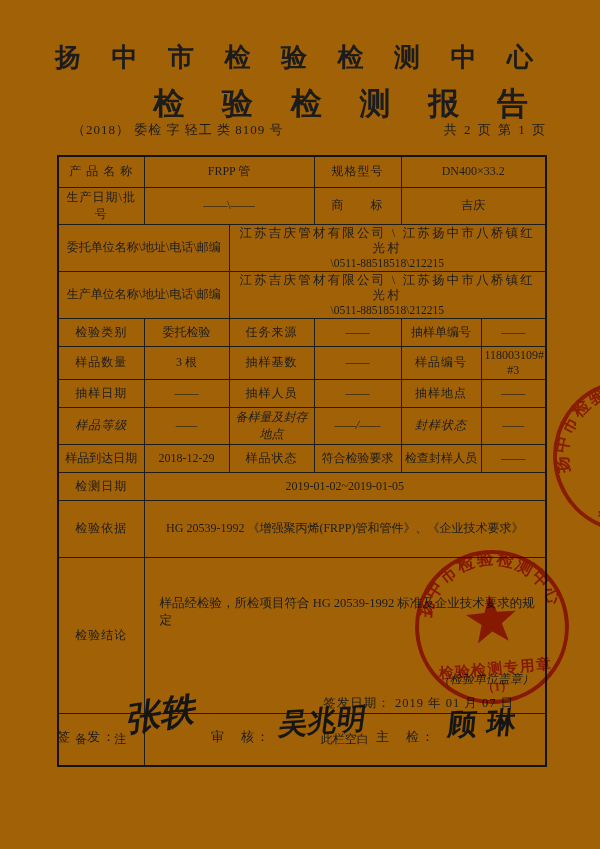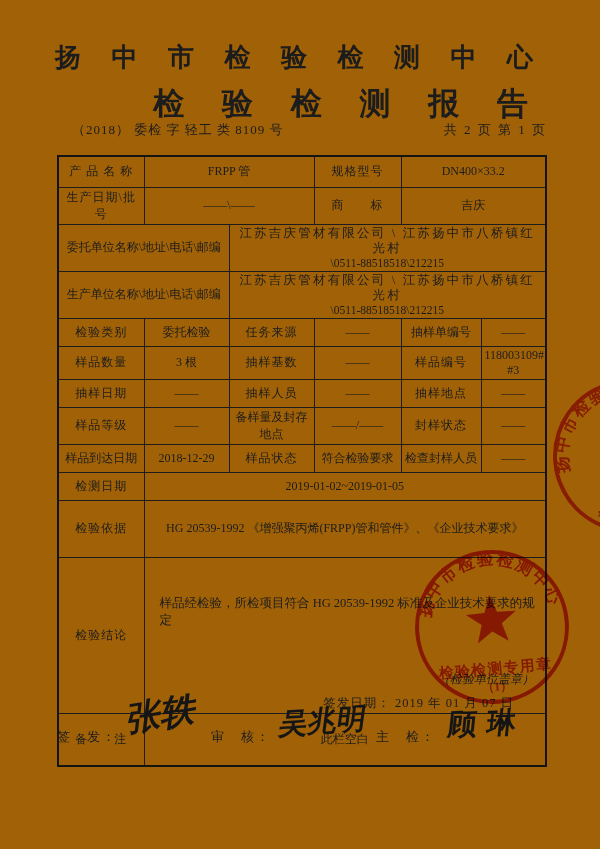--- a/index.html
+++ b/index.html
@@ -107,21 +107,21 @@
           <td class="val xsmall">118003109#1-#3</td>
         </tr>
         <tr style="height: 28px;">
           <td class="lbl">抽样日期</td>
           <td class="val">——</td>
           <td class="lbl">抽样人员</td>
           <td class="val">——</td>
           <td class="lbl">抽样地点</td>
           <td class="val">——</td>
         </tr>
-        <tr style="height: 29px;">
+        <tr style="height: 29px; font-style: italic;">
           <td class="lbl">样品等级</td>
           <td class="val">——</td>
           <td class="lbl small">备样量及封存地点</td>
           <td class="val">——/——</td>
           <td class="lbl">封样状态</td>
           <td class="val">——</td>
         </tr>
         <tr style="height: 28px;">
           <td class="lbl small">样品到达日期</td>
           <td class="val">2018-12-29</td>

